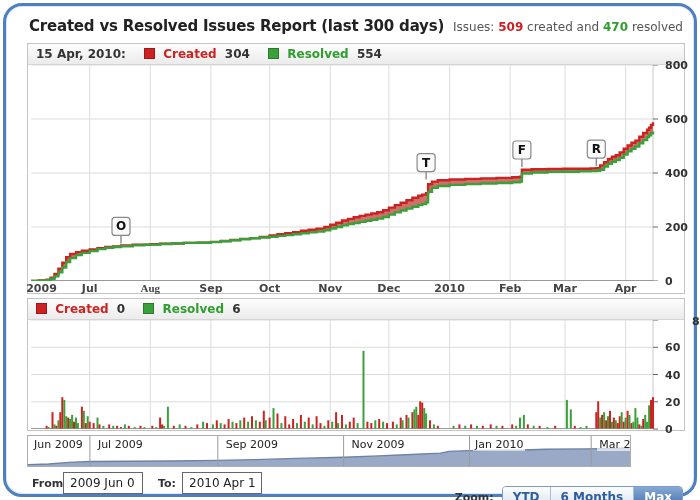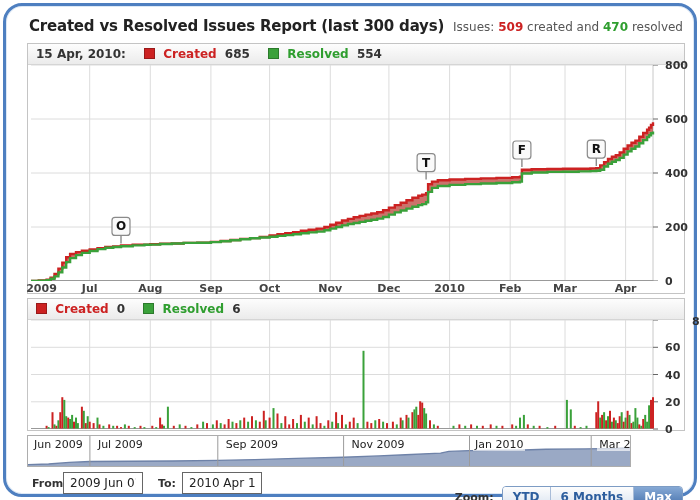--- a/index.html
+++ b/index.html
@@ -62,21 +62,21 @@
       <span class="num-green">470</span>
       <span>resolved</span>
     </div>
   </div>
 
   <div class="chart-box main" style="position: relative;">
     <div class="legend-bar">
       <span>15 Apr, 2010:</span>
       <span class="swatch red-sw"></span>
       <span class="lg-red">Created</span>
-      <span class="lg-val">685</span>
+      <span class="lg-val">304</span>
       <span class="swatch green-sw"></span>
       <span class="lg-green">Resolved</span>
       <span class="lg-val">554</span>
     </div>
     <svg id="main-svg" width="630" height="216">
         <line x1="58.7" y1="0" x2="58.7" y2="216" stroke="#dcdcdc" stroke-width="1"></line>
         <line x1="119.3" y1="0" x2="119.3" y2="216" stroke="#dcdcdc" stroke-width="1"></line>
         <line x1="179.9" y1="0" x2="179.9" y2="216" stroke="#dcdcdc" stroke-width="1"></line>
         <line x1="238.6" y1="0" x2="238.6" y2="216" stroke="#dcdcdc" stroke-width="1"></line>
         <line x1="299.3" y1="0" x2="299.3" y2="216" stroke="#dcdcdc" stroke-width="1"></line>
@@ -133,21 +133,21 @@
     <div id="main-ylabels">
         <span class="ylabel" style="left: 637px; top: 231px;">0</span>
         <span class="ylabel" style="left: 637px; top: 177px;">200</span>
         <span class="ylabel" style="left: 637px; top: 123px;">400</span>
         <span class="ylabel" style="left: 637px; top: 69px;">600</span>
         <span class="ylabel" style="left: 637px; top: 15px;">800</span>
       </div>
     <div id="main-xlabels">
         <span class="xlabel" style="left: 3px; padding-left: 15px;">2009</span>
         <span class="xlabel" style="left: 58.7px;">Jul</span>
-        <span class="xlabel" style="left: 119.3px;">Aug</span>
+        <span class="xlabel" style="left: 119.3px; font-family: Liberation Serif, serif;">Aug</span>
         <span class="xlabel" style="left: 179.9px;">Sep</span>
         <span class="xlabel" style="left: 238.6px;">Oct</span>
         <span class="xlabel" style="left: 299.3px;">Nov</span>
         <span class="xlabel" style="left: 357.9px;">Dec</span>
         <span class="xlabel" style="left: 418.6px;">2010</span>
         <span class="xlabel" style="left: 479.2px;">Feb</span>
         <span class="xlabel" style="left: 534px;">Mar</span>
         <span class="xlabel" style="left: 594.6px;">Apr</span>
       </div>
   </div>

